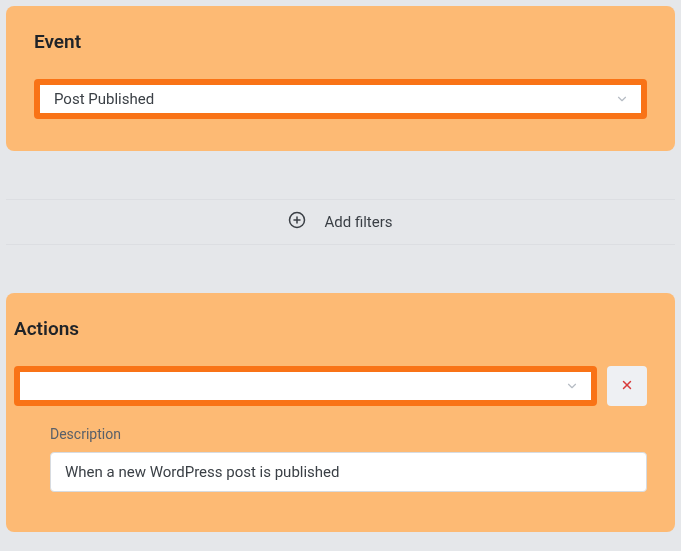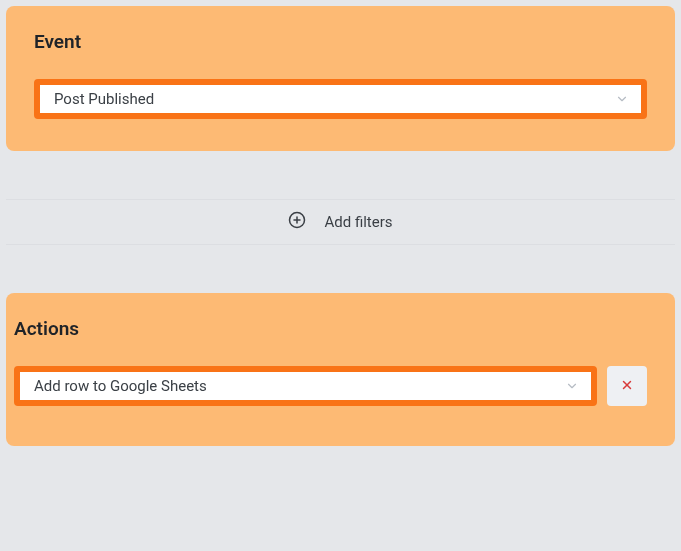--- a/index.html
+++ b/index.html
@@ -153,30 +153,33 @@
       </svg>
   </span>
   <span class="label">Add filters</span>
 </div>
 
 <div class="card card-actions">
   <h2 class="card-title">Actions</h2>
 
   <div class="action-row">
     <div class="select-box action-select">
-      <span class="value">Add row to Google Sheets</span>
       <span class="chevron-icon">
         <svg width="14" height="14" viewBox="0 0 24 24" fill="none" stroke="currentColor" stroke-width="2" stroke-linecap="round" stroke-linejoin="round">
             <polyline points="6 9 12 15 18 9"></polyline>
           </svg>
       </span>
     </div>
     <button class="btn btn-delete">
       <span class="x-icon">
         <svg width="14" height="14" viewBox="0 0 24 24" fill="none" stroke="currentColor" stroke-width="2.5" stroke-linecap="round" stroke-linejoin="round">
             <line x1="18" y1="6" x2="6" y2="18"></line>
             <line x1="6" y1="6" x2="18" y2="18"></line>
           </svg>
       </span>
     </button>
   </div>
 
+  <div class="detail-panel">
+    <div class="field-label">Description</div>
+    <input type="text" class="text-input" value="When a new WordPress post is published" style="">
+  </div>
 </div>
 
 </body></html>

